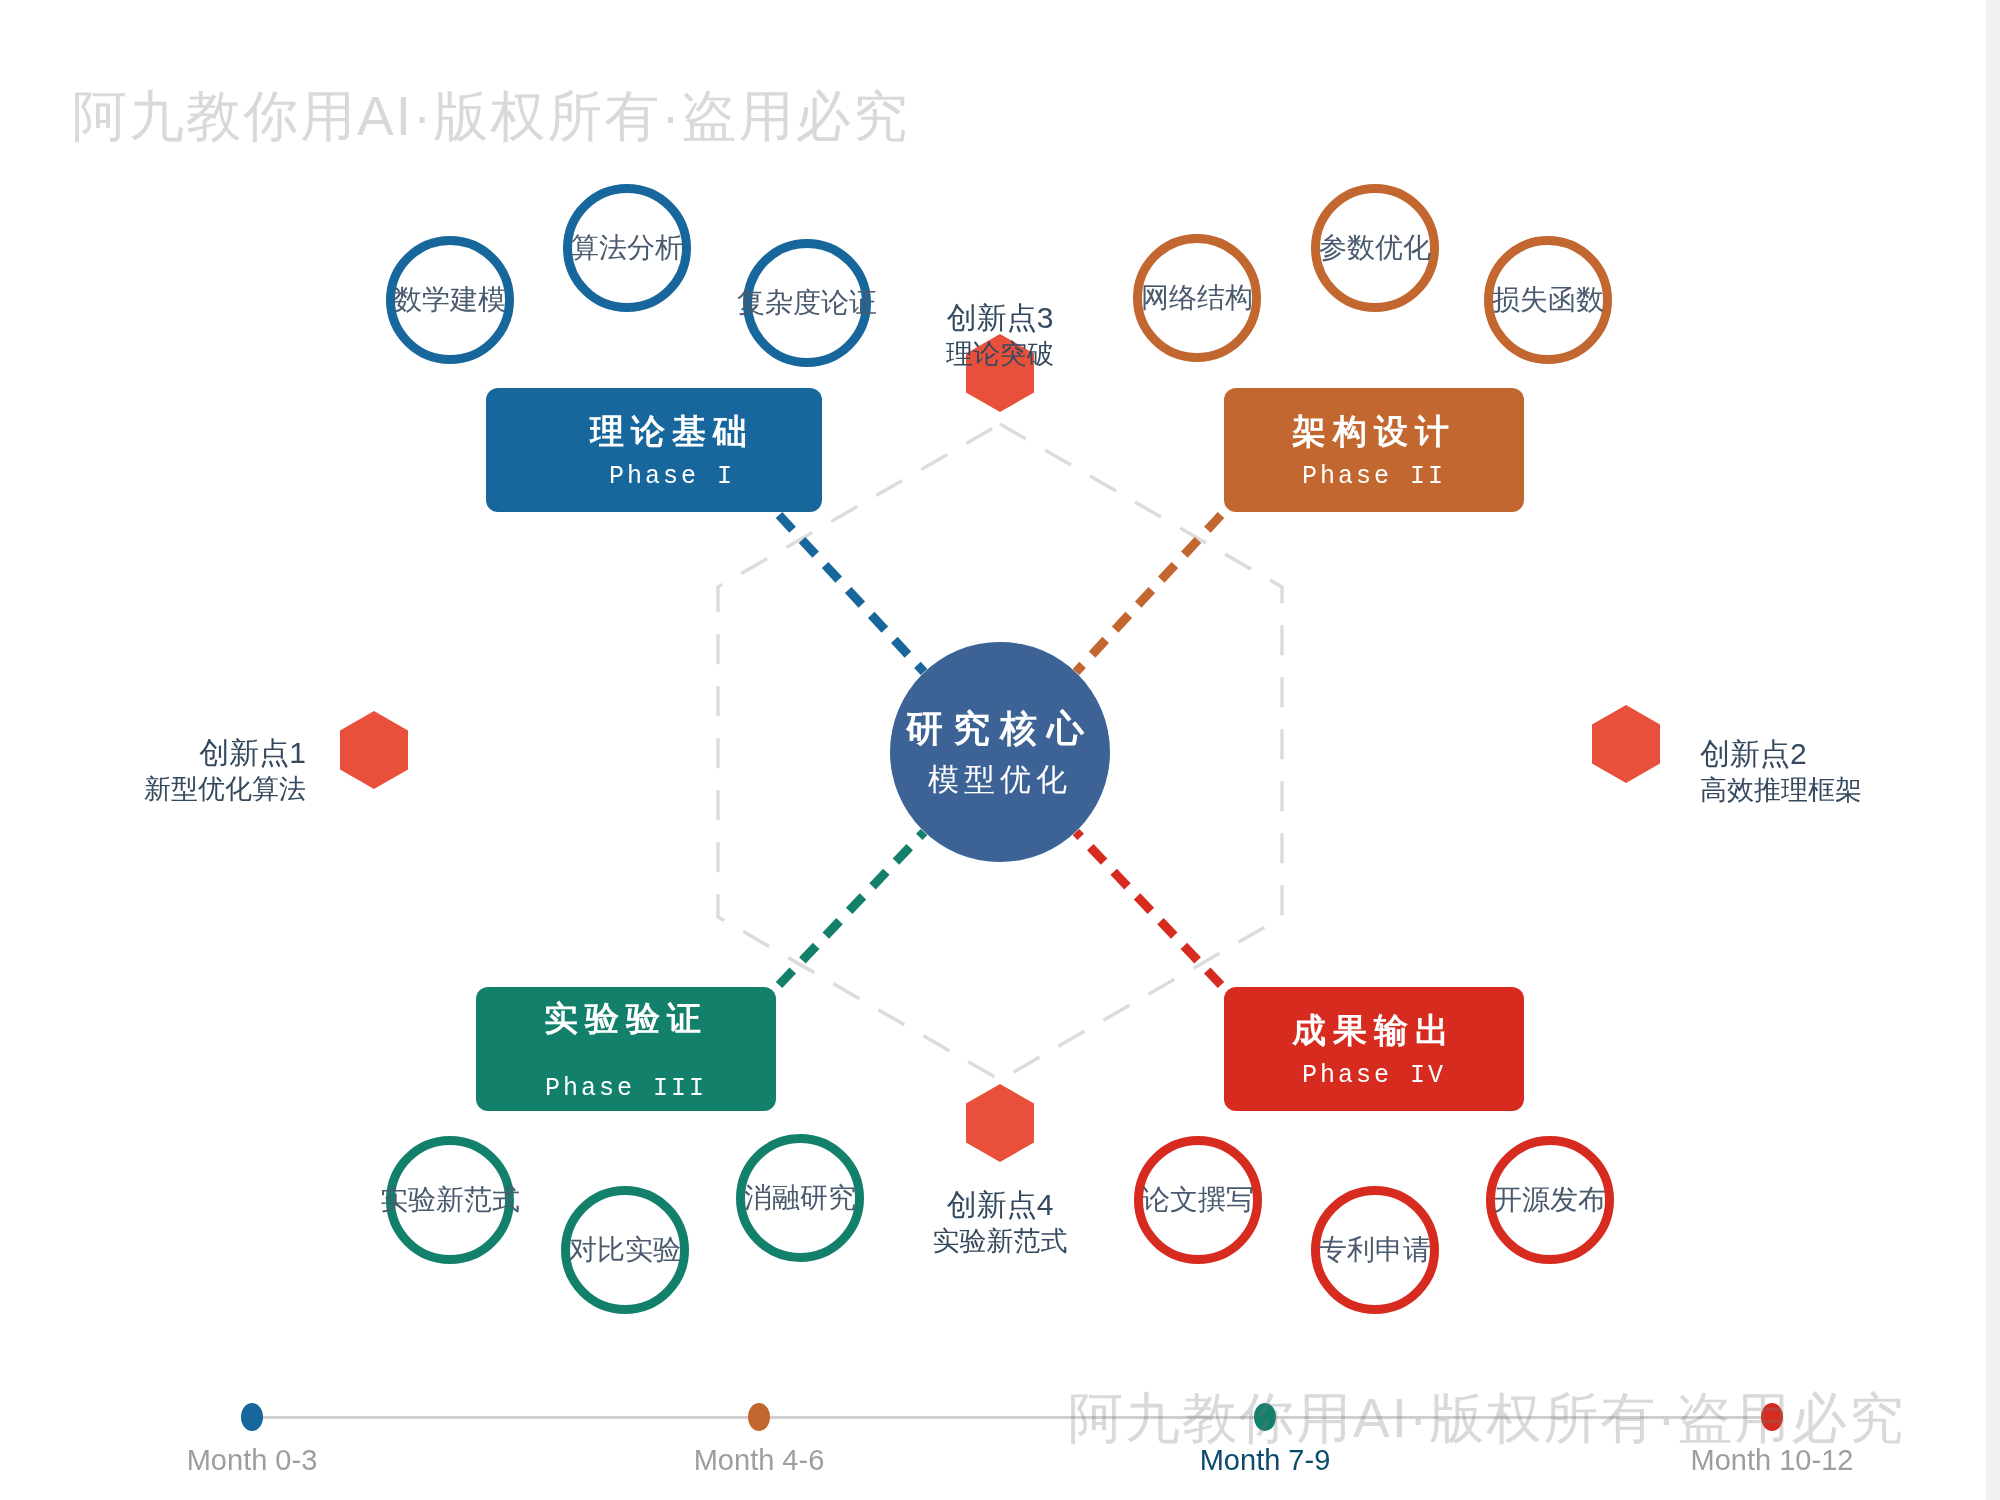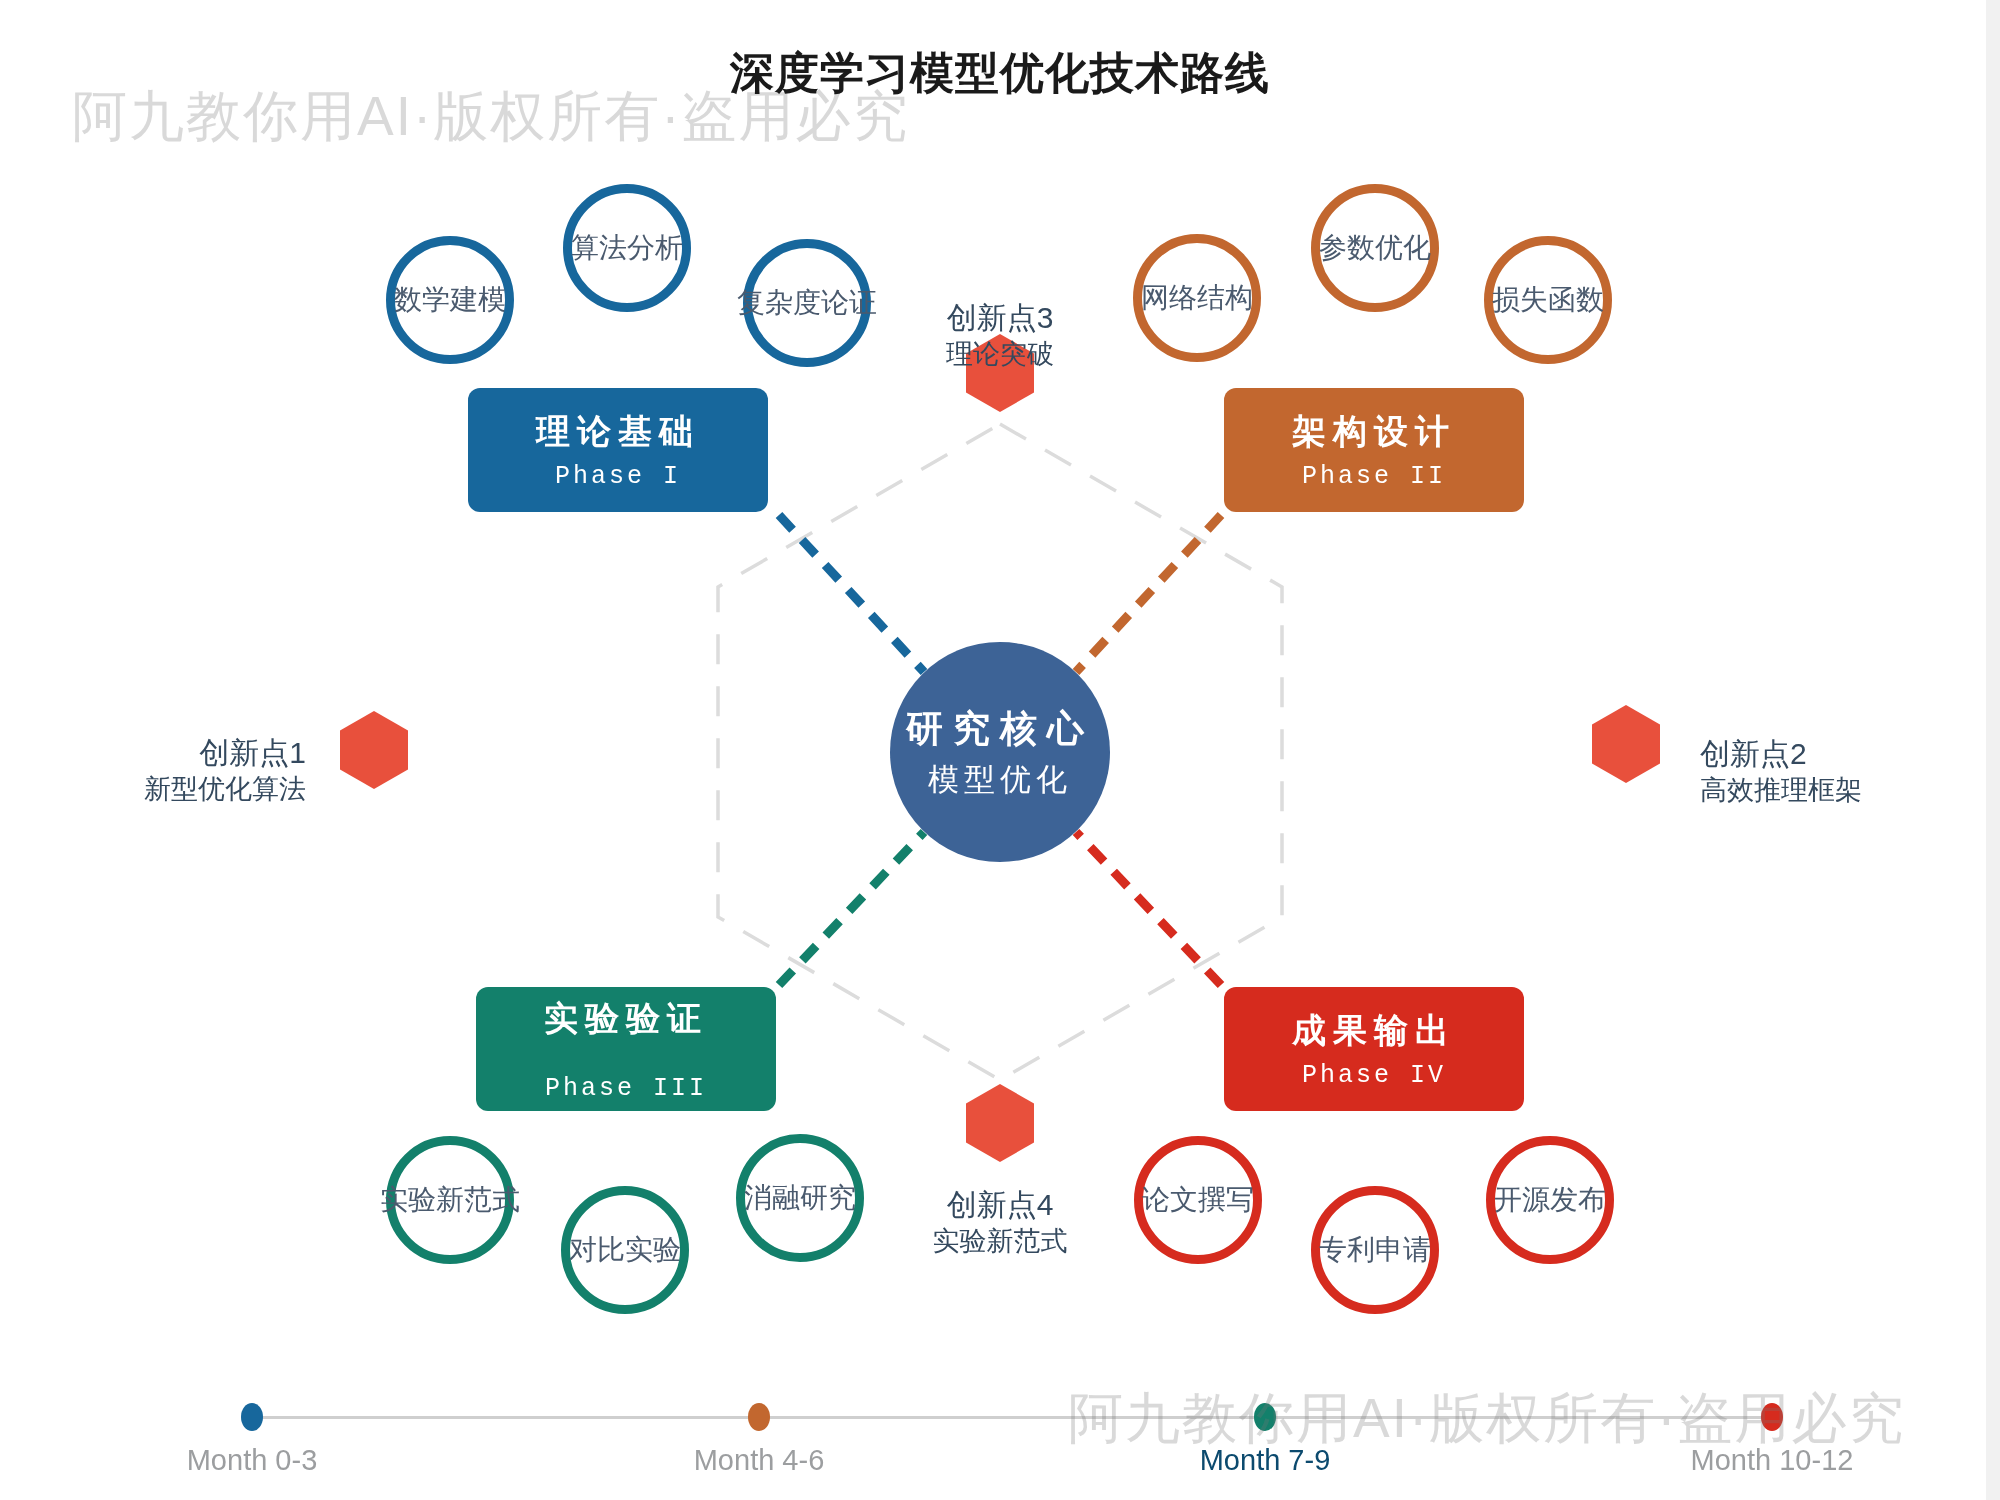--- a/index.html
+++ b/index.html
@@ -70,27 +70,26 @@
 
 <div class="stage">
   <svg id="underlay" width="2000" height="1500" viewBox="0 0 2000 1500">
       <polygon points="1000,424 1282,587 1282,917 1000,1080 718,917 718,587" fill="none" stroke="#DCDCDC" stroke-width="3.5" stroke-dasharray="30 22"></polygon>
       <line x1="779" y1="515" x2="924" y2="672" stroke="#17679C" stroke-width="9" stroke-dasharray="20 14"></line>
       <line x1="1221" y1="515" x2="1076" y2="672" stroke="#C2672F" stroke-width="9" stroke-dasharray="20 14"></line>
       <line x1="779" y1="985" x2="924" y2="832" stroke="#13806B" stroke-width="9" stroke-dasharray="20 14"></line>
       <line x1="1221" y1="985" x2="1076" y2="832" stroke="#D62B1E" stroke-width="9" stroke-dasharray="20 14"></line>
     </svg>
 
-  <h1 class="page-title">深度学习模型优化技术路线</h1>
 
   <div class="watermark wm-top">阿九教你用AI·版权所有·盗用必究</div>
   <div class="watermark wm-bottom">阿九教你用AI·版权所有·盗用必究</div>
 
   <div id="nodes">
-      <div class="phase-box" style="left: 468px; top: 388px; width: 300px; height: 124px; background: rgb(23, 103, 156);">
+      <div class="phase-box" style="left: 486px; top: 388px; width: 300px; height: 124px; background: rgb(23, 103, 156); padding-left: 36px;">
         <span class="p-title">理论基础</span>
         <span class="p-sub">Phase I</span>
       </div>
       <div class="satellite" style="left: 386px; top: 236px; border: 9px solid rgb(23, 103, 156);">
         <span class="s-label">数学建模</span>
       </div>
       <div class="satellite" style="left: 563px; top: 184px; border: 9px solid rgb(23, 103, 156);">
         <span class="s-label">算法分析</span>
       </div>
       <div class="satellite" style="left: 743px; top: 239px; border: 9px solid rgb(23, 103, 156);">

